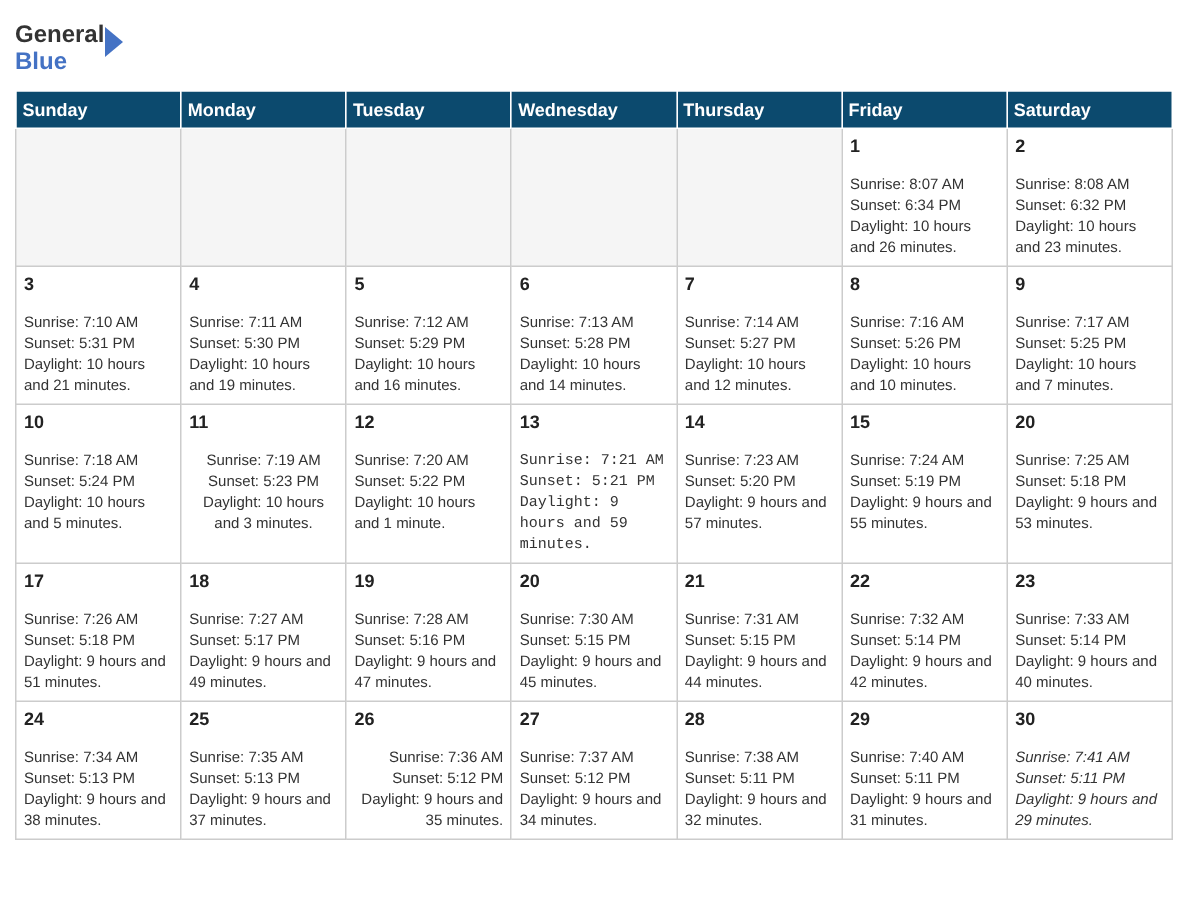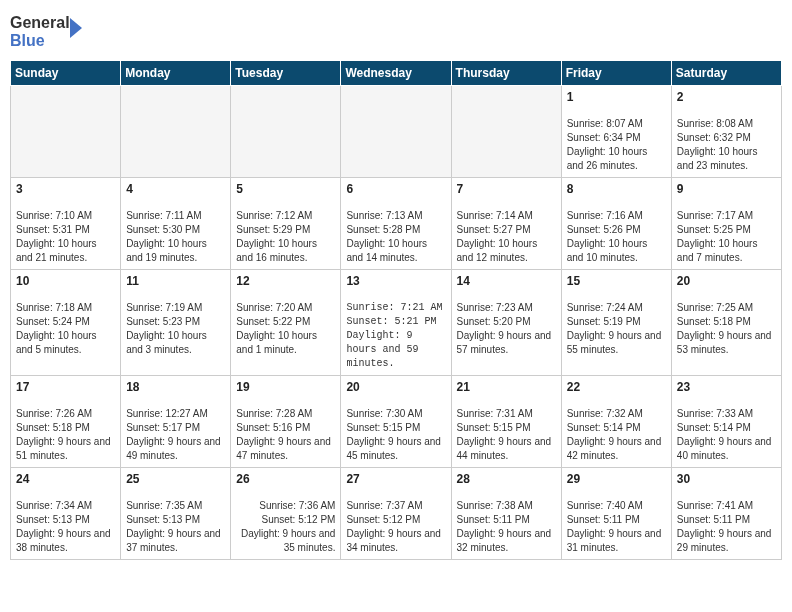--- a/index.html
+++ b/index.html
@@ -166,21 +166,21 @@
       </tr>
       <tr>
         <td>
           <div class="day-number">10</div>
           <div class="day-info" style="white-space: pre-line;">Sunrise: 7:18 AM
 Sunset: 5:24 PM
 Daylight: 10 hours and 5 minutes.</div>
         </td>
         <td>
           <div class="day-number">11</div>
-          <div class="day-info" style="white-space: pre-line;">Sunrise: 7:19 AM
+          <div class="day-info" style="white-space: pre-line; text-align: center;">Sunrise: 7:19 AM
 Sunset: 5:23 PM
 Daylight: 10 hours and 3 minutes.</div>
         </td>
         <td>
           <div class="day-number">12</div>
           <div class="day-info" style="white-space: pre-line;">Sunrise: 7:20 AM
 Sunset: 5:22 PM
 Daylight: 10 hours and 1 minute.</div>
         </td>
         <td>
@@ -210,21 +210,21 @@
       </tr>
       <tr>
         <td>
           <div class="day-number">17</div>
           <div class="day-info" style="white-space: pre-line;">Sunrise: 7:26 AM
 Sunset: 5:18 PM
 Daylight: 9 hours and 51 minutes.</div>
         </td>
         <td>
           <div class="day-number">18</div>
-          <div class="day-info" style="white-space: pre-line;">Sunrise: 12:27 AM
+          <div class="day-info" style="white-space: pre-line;">Sunrise: 7:27 AM
 Sunset: 5:17 PM
 Daylight: 9 hours and 49 minutes.</div>
         </td>
         <td>
           <div class="day-number">19</div>
           <div class="day-info" style="white-space: pre-line;">Sunrise: 7:28 AM
 Sunset: 5:16 PM
 Daylight: 9 hours and 47 minutes.</div>
         </td>
         <td>
@@ -284,19 +284,19 @@
 Daylight: 9 hours and 32 minutes.</div>
         </td>
         <td>
           <div class="day-number">29</div>
           <div class="day-info" style="white-space: pre-line;">Sunrise: 7:40 AM
 Sunset: 5:11 PM
 Daylight: 9 hours and 31 minutes.</div>
         </td>
         <td>
           <div class="day-number">30</div>
-          <div class="day-info" style="white-space: pre-line;">Sunrise: 7:41 AM
+          <div class="day-info" style="white-space: pre-line; font-style: italic;">Sunrise: 7:41 AM
 Sunset: 5:11 PM
 Daylight: 9 hours and 29 minutes.</div>
         </td>
       </tr>
     </tbody>
 </table>
 
 </body></html>

